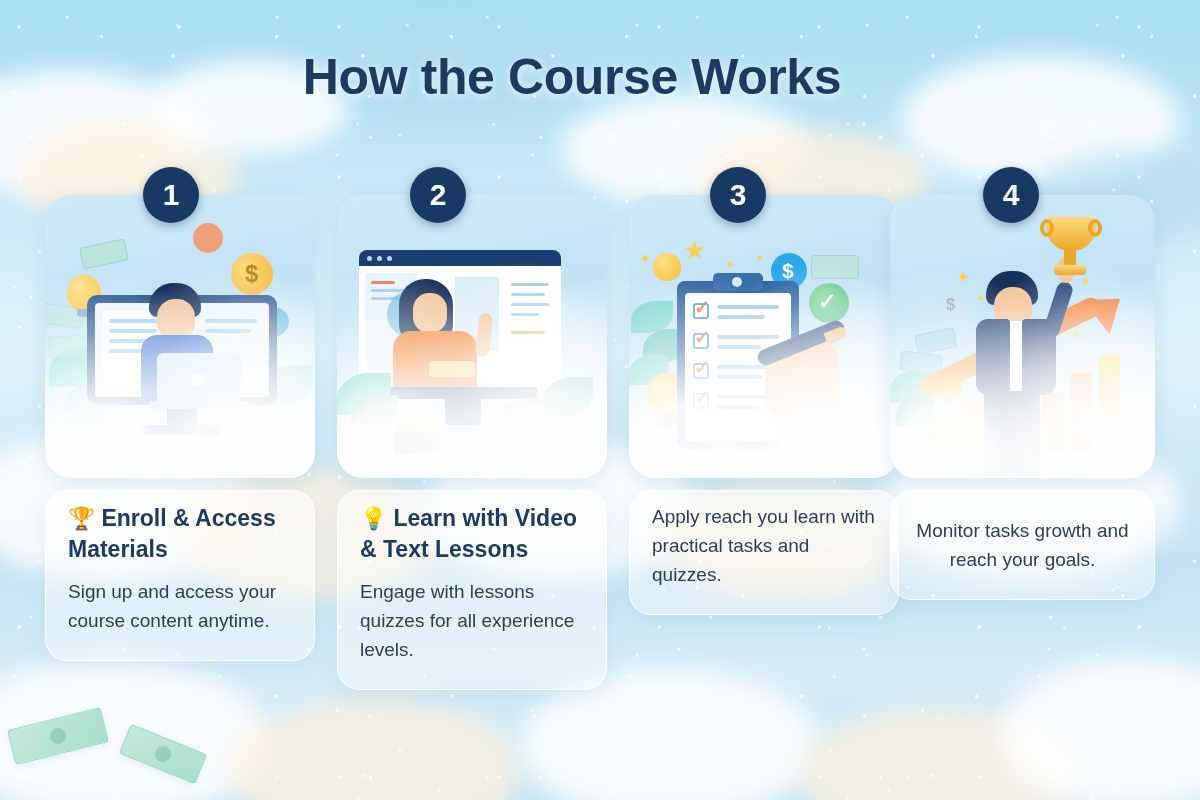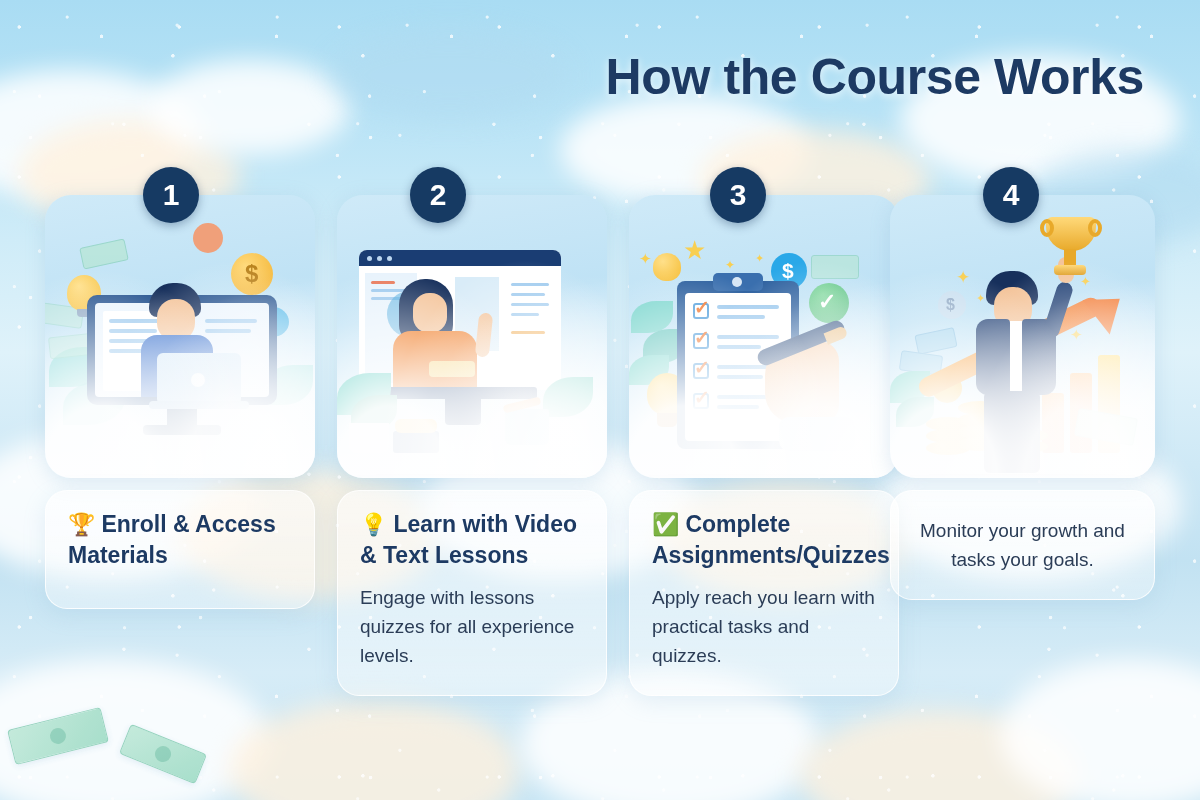--- a/index.html
+++ b/index.html
@@ -68,21 +68,21 @@
                      195px 185px, 225px 200px;
     opacity: .85;
   }
 
   
   .title {
     position: absolute;
     top: 48px;
     left: 0;
     width: 1144px;
-    text-align: right;
+    text-align: center;
     font-size: 50px;
     font-weight: 700;
     letter-spacing: -0.4px;
     color: #1d3a63;
     text-shadow: 0 2px 8px rgba(255,255,255,.75);
   }
 
   
   .steps {
     position: absolute;
@@ -140,21 +140,21 @@
   .step-2 .badge { left: 73px; transform: none; }
   .step-3 .badge { left: 81px; transform: none; }
   .step-4 .badge { left: 93px; transform: none; }
 
   
   .card {
     position: absolute;
     top: 295px;
     left: 0;
     width: 270px;
-    padding: 18px 22px 24px 22px;
+    padding: 12px 22px 24px 22px;
     border-radius: 22px;
     background: linear-gradient(180deg, rgba(255,255,255,.60), rgba(255,255,255,.34));
     border: 1.5px solid rgba(255,255,255,.82);
     box-shadow: 0 6px 22px rgba(130,175,210,.18);
   }
   .step-4 .card { width: 265px; text-align: center; padding: 26px 14px 24px 14px; }
 
   .card-heading {
     font-size: 23px;
     font-weight: 700;
@@ -297,20 +297,21 @@
           <div class="o" style="left:112px; top:158px; width:84px; height:52px; background:linear-gradient(180deg,#cfe6f8,#a9cfee); border-radius:6px;"></div>
           <div class="o" style="left:146px; top:178px; width:14px; height:14px; background:#f2f8fd; border-radius:50%;"></div>
           <div class="o" style="left:104px; top:206px; width:100px; height:8px; background:#9cc3e4; border-radius:4px;"></div>
         </div>
       </div>
 
       <div class="card">
         <div class="card-heading">
           <span class="card-icon">🏆</span><span>Enroll &amp; Access Materials</span>
         </div>
+        <div class="card-body">Sign up and access your course content anytime.</div>
       </div>
     </div>
 
     <div class="step step-2">
       <div class="badge">2</div>
 
       <div class="illus">
         <div class="art">
 
           <div class="o" style="left:22px; top:55px; width:202px; height:140px; background:#ffffff; border-radius:8px;"></div>
@@ -414,23 +415,20 @@
           <div class="o line-s" style="left:88px; top:210px; width:42px; height:4px;"></div>
 
           <div class="o skin" style="left:136px; top:146px; width:74px; height:82px; border-radius:34px 20px 18px 30px;"></div>
           <div class="o" style="left:126px; top:140px; width:92px; height:16px; background:#1b3f74; border-radius:8px; transform:rotate(-22deg);"></div>
           <div class="o" style="left:196px; top:134px; width:22px; height:12px; background:#e7b97a; border-radius:0 6px 6px 0; transform:rotate(-22deg);"></div>
           <div class="o" style="left:150px; top:222px; width:76px; height:34px; background:#cbe6f8; border-radius:10px;"></div>
         </div>
       </div>
 
       <div class="card">
-        <div class="card-heading">
-          <span class="card-icon">✅</span><span>Complete Assignments/Quizzes</span>
-        </div>
         <div class="card-body">Apply reach you learn with practical tasks and quizzes.</div>
       </div>
     </div>
 
     <div class="step step-4">
       <div class="badge">4</div>
 
       <div class="illus">
         <div class="art">
 
@@ -478,18 +476,18 @@
 
           <div class="o" style="left:156px; top:22px; width:50px; height:34px; background:linear-gradient(180deg,#ffd97a,#e8a92a); border-radius:6px 6px 24px 24px;"></div>
           <div class="o" style="left:150px; top:24px; width:14px; height:18px; border:4px solid #e8a92a; border-radius:50%; background:transparent;"></div>
           <div class="o" style="left:198px; top:24px; width:14px; height:18px; border:4px solid #e8a92a; border-radius:50%; background:transparent;"></div>
           <div class="o" style="left:174px; top:54px; width:12px; height:18px; background:#e8a92a;"></div>
           <div class="o" style="left:164px; top:70px; width:32px; height:10px; background:linear-gradient(180deg,#ffd97a,#dfa028); border-radius:4px;"></div>
         </div>
       </div>
 
       <div class="card">
-        <div class="card-body">Monitor your growth and tasks your goals.</div>
+        <div class="card-body">Monitor tasks growth and reach your goals.</div>
       </div>
     </div>
 
   </div>
 </div>
 
 </body></html>

